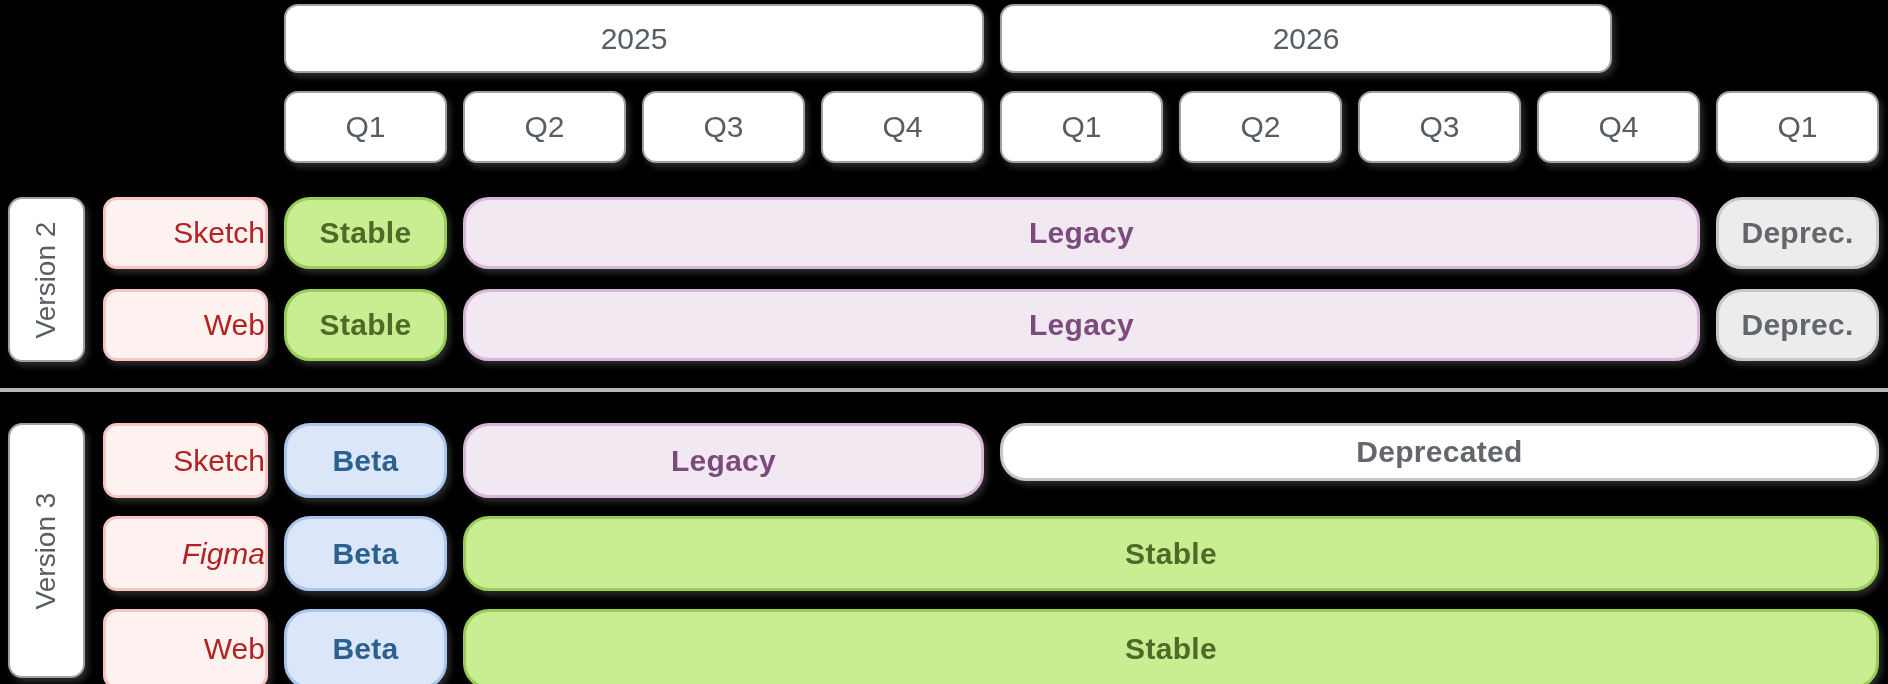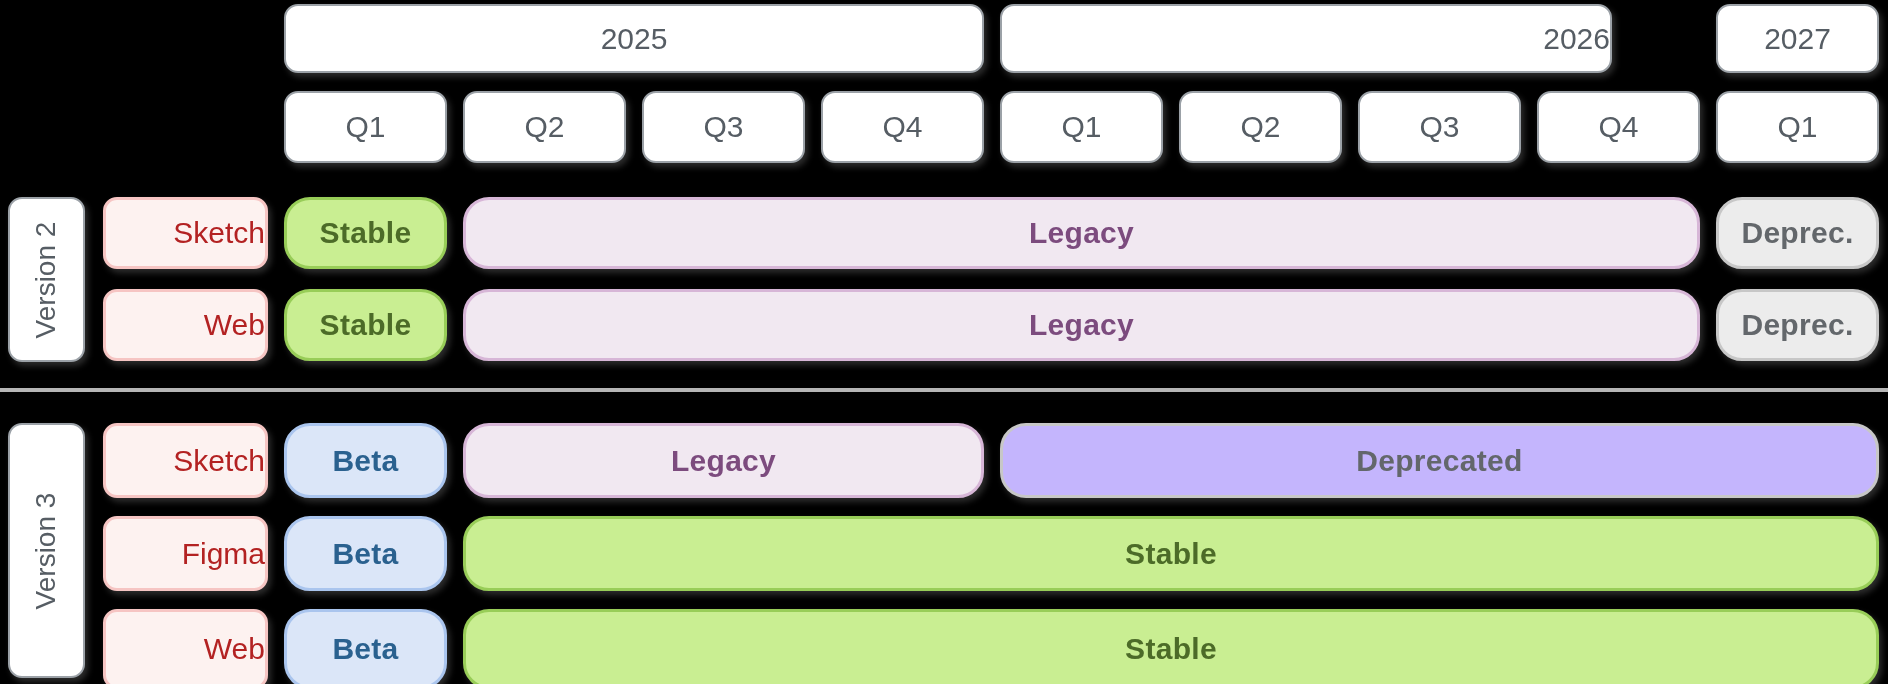--- a/index.html
+++ b/index.html
@@ -20,25 +20,22 @@
   .divider{position:absolute;box-shadow:none;border-radius:0;}
   .box span{pointer-events:none;}
 </style>
 </head>
 <body>
 
 <div class="canvas" id="canvas">
     <div class="box plain" style="left: 284px; top: 4px; width: 700px; height: 69px; background: rgb(255, 255, 255); border-color: rgb(155, 161, 167); color: rgb(86, 93, 100);">
       <span>2025</span>
     </div>
-    <div class="box plain" style="left: 1000px; top: 4px; width: 612px; height: 69px; background: rgb(255, 255, 255); border-color: rgb(155, 161, 167); color: rgb(86, 93, 100); justify-content: flex-end;">
+    <div class="box plain" style="left: 1000px; top: 4px; width: 612px; height: 69px; background: rgb(255, 255, 255); border-color: rgb(155, 161, 167); color: rgb(86, 93, 100);">
       <span>2026</span>
-    </div>
-    <div class="box plain" style="left: 1716px; top: 4px; width: 163px; height: 69px; background: rgb(255, 255, 255); border-color: rgb(155, 161, 167); color: rgb(86, 93, 100);">
-      <span>2027</span>
     </div>
     <div class="box plain" style="left: 284px; top: 91px; width: 163px; height: 72px; background: rgb(255, 255, 255); border-color: rgb(155, 161, 167); color: rgb(86, 93, 100);">
       <span>Q1</span>
     </div>
     <div class="box plain" style="left: 463px; top: 91px; width: 163px; height: 72px; background: rgb(255, 255, 255); border-color: rgb(155, 161, 167); color: rgb(86, 93, 100);">
       <span>Q2</span>
     </div>
     <div class="box plain" style="left: 642px; top: 91px; width: 163px; height: 72px; background: rgb(255, 255, 255); border-color: rgb(155, 161, 167); color: rgb(86, 93, 100);">
       <span>Q3</span>
     </div>
@@ -92,24 +89,24 @@
     </div>
     <div class="box product" style="left: 103px; top: 423px; width: 165px; height: 75px; background: rgb(253, 242, 240); border-color: rgb(246, 197, 195); color: rgb(179, 34, 34);">
       <span>Sketch</span>
     </div>
     <div class="box seg" style="left: 284px; top: 423px; width: 163px; height: 75px; background: rgb(219, 230, 248); border-color: rgb(170, 197, 238); color: rgb(42, 97, 143);">
       <span>Beta</span>
     </div>
     <div class="box seg" style="left: 463px; top: 423px; width: 521px; height: 75px; background: rgb(241, 232, 241); border-color: rgb(215, 182, 215); color: rgb(124, 75, 126);">
       <span>Legacy</span>
     </div>
-    <div class="box seg" style="left: 1000px; top: 423px; width: 879px; height: 75px; background: #c4b5fd; border-color: rgb(199, 199, 199); color: rgb(99, 103, 107);">
+    <div class="box seg" style="left: 1000px; top: 423px; width: 879px; height: 58px; background: #ffffff; border-color: rgb(199, 199, 199); color: rgb(99, 103, 107);">
       <span>Deprecated</span>
     </div>
-    <div class="box product" style="left: 103px; top: 516px; width: 165px; height: 75px; background: rgb(253, 242, 240); border-color: rgb(246, 197, 195); color: rgb(179, 34, 34);">
+    <div class="box product" style="left: 103px; top: 516px; width: 165px; height: 75px; background: rgb(253, 242, 240); border-color: rgb(246, 197, 195); color: rgb(179, 34, 34); font-style: italic;">
       <span>Figma</span>
     </div>
     <div class="box seg" style="left: 284px; top: 516px; width: 163px; height: 75px; background: rgb(219, 230, 248); border-color: rgb(170, 197, 238); color: rgb(42, 97, 143);">
       <span>Beta</span>
     </div>
     <div class="box seg" style="left: 463px; top: 516px; width: 1416px; height: 75px; background: rgb(201, 238, 146); border-color: rgb(152, 205, 88); color: rgb(76, 107, 40);">
       <span>Stable</span>
     </div>
     <div class="box product" style="left: 103px; top: 609px; width: 165px; height: 80px; background: rgb(253, 242, 240); border-color: rgb(246, 197, 195); color: rgb(179, 34, 34);">
       <span>Web</span>

